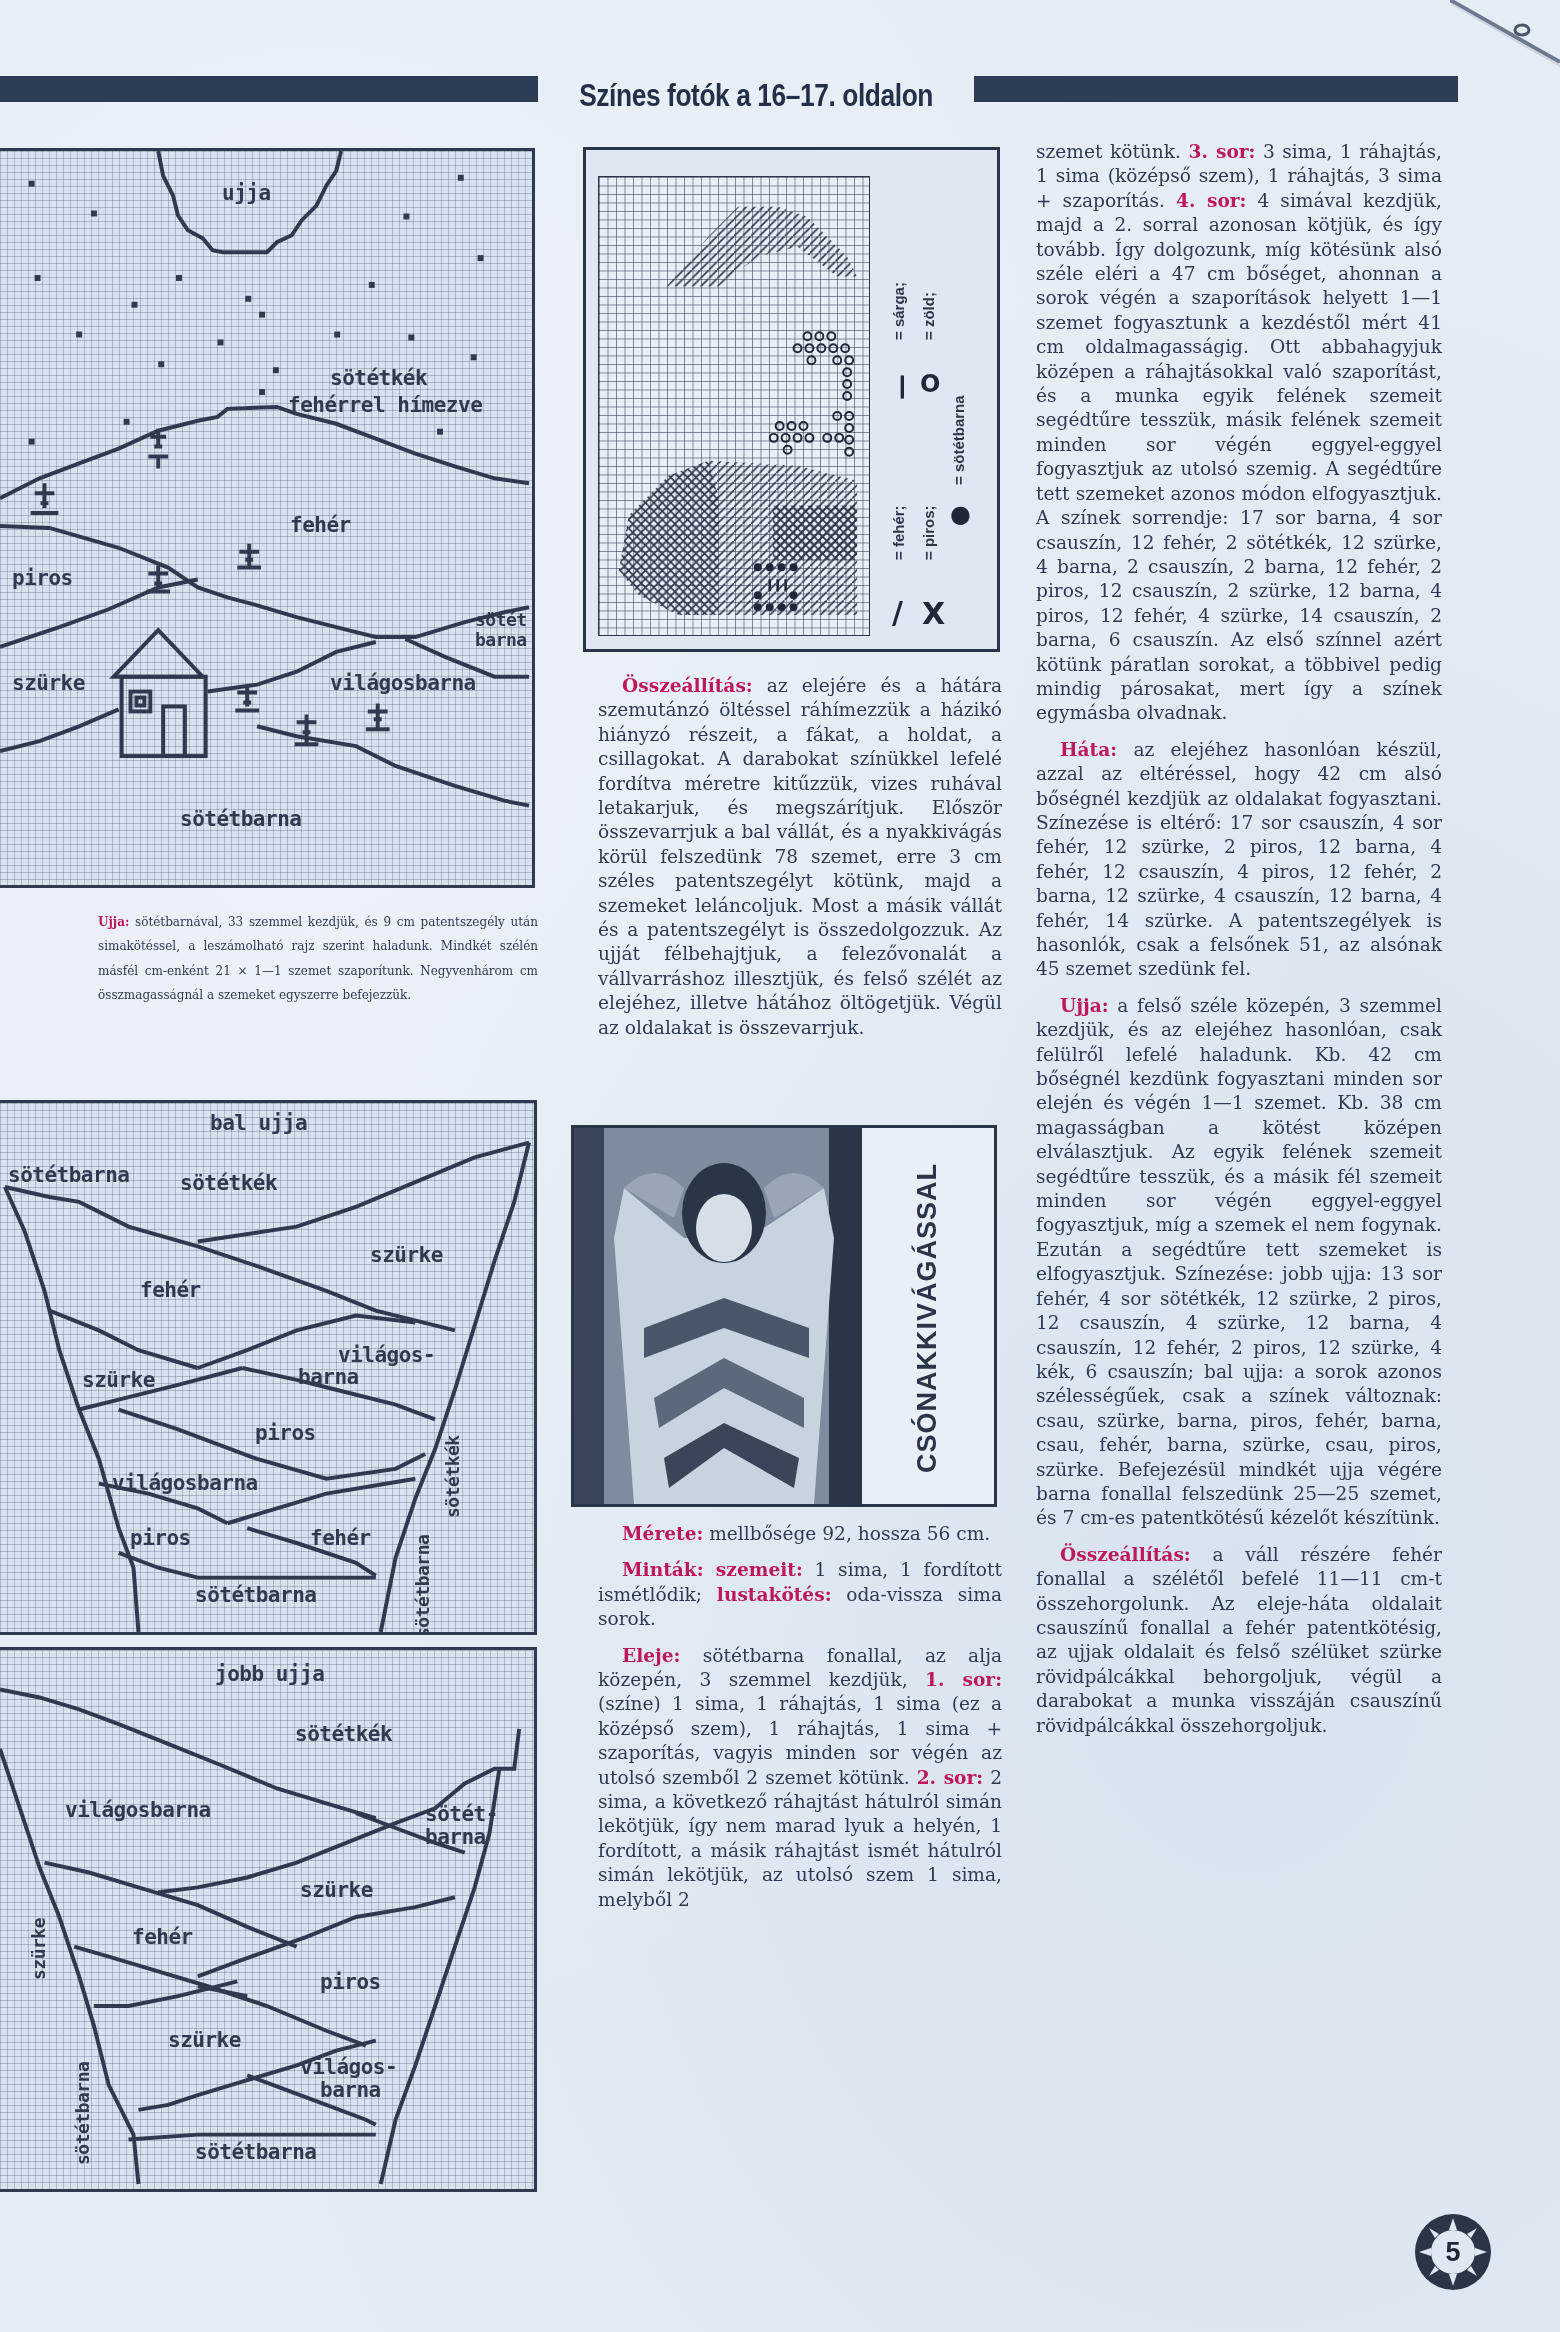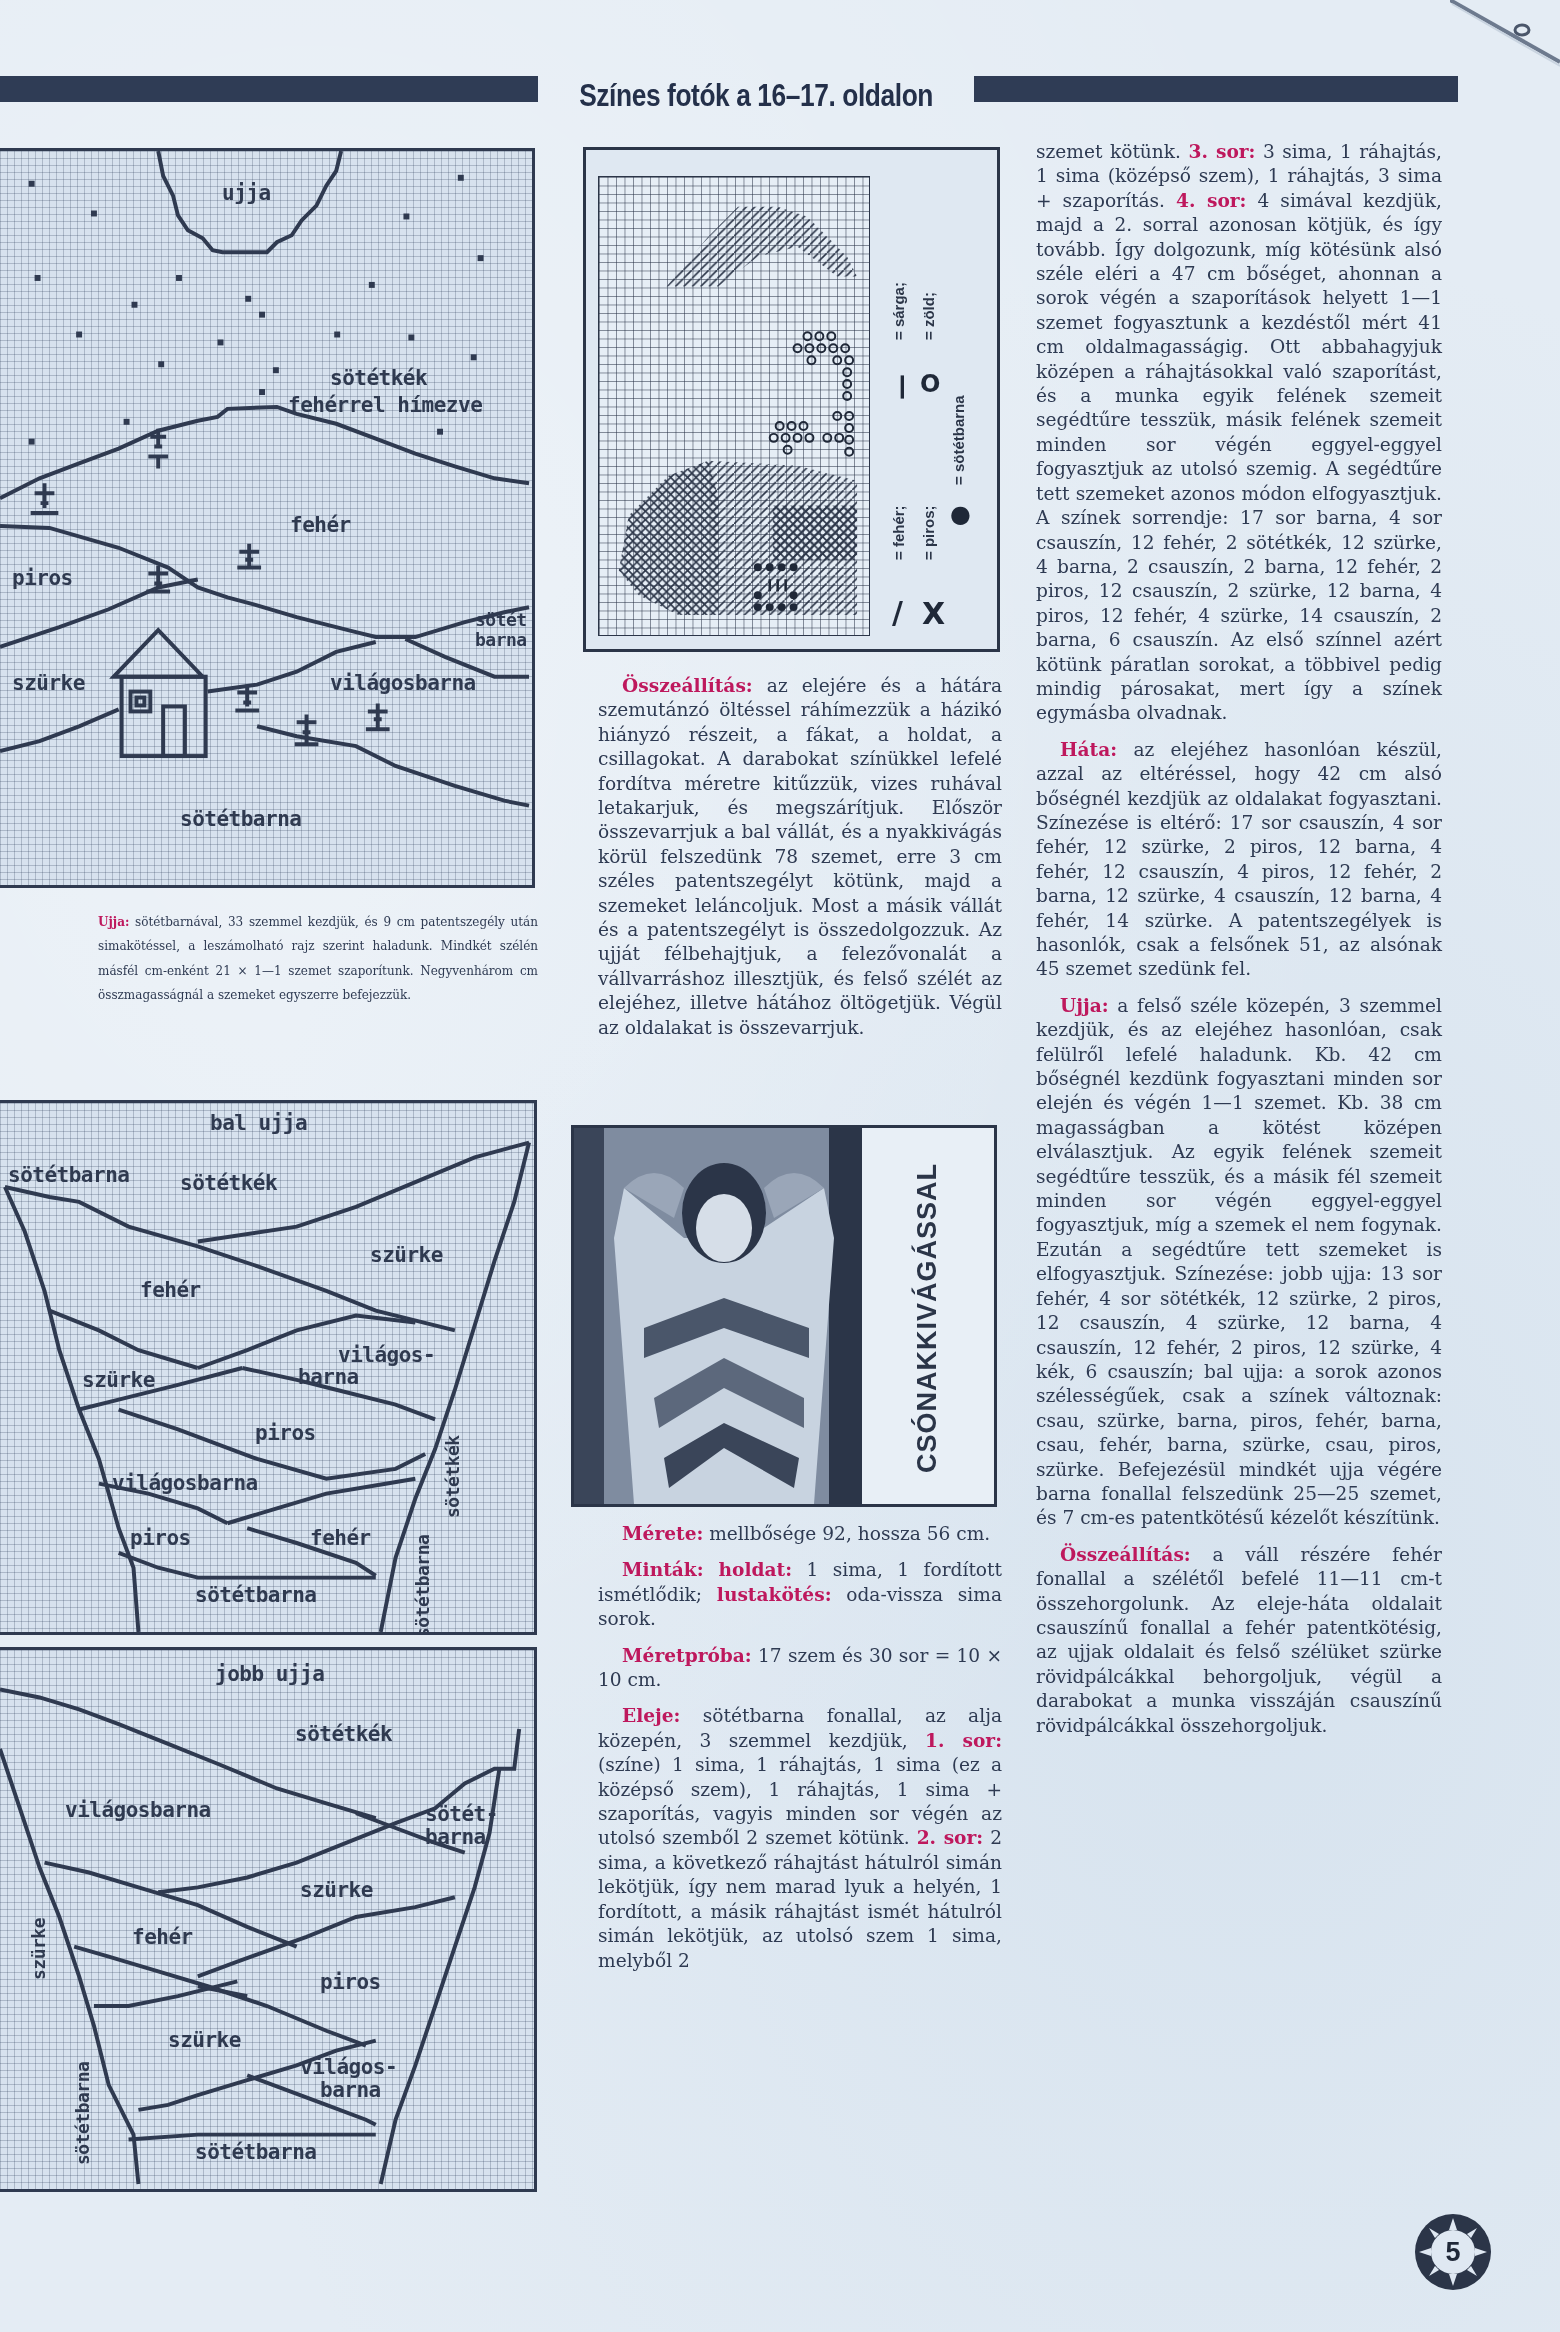--- a/index.html
+++ b/index.html
@@ -395,22 +395,21 @@
       <path d="M250,60 Q220,30 190,60 L200,90 Z" fill="#9aa6b8"></path>
     </svg>
   </div>
   <div class="photo-caption">
     <span>CSÓNAKKIVÁGÁSSAL</span>
   </div>
 </div>
 
 <div class="col" style="left:598px; top:1522px; width:404px;">
   <p><b>Mérete:</b><span> mellbősége 92, hossza 56 cm.</span></p>
-  <p><b>Minták: holdat:</b><span> 1 sima, 1 fordított ismétlődik; </span><b>lustakötés:</b><span> oda-vissza sima sorok.</span></p>
-  <p><b>Méretpróba:</b><span> 17 szem és 30 sor = 10 × 10 cm.</span></p>
+  <p><b>Minták: szemeit:</b><span> 1 sima, 1 fordított ismétlődik; </span><b>lustakötés:</b><span> oda-vissza sima sorok.</span></p>
   <p><b>Eleje:</b><span> sötétbarna fonallal, az alja közepén, 3 szemmel kezdjük, </span><b>1. sor:</b><span> (színe) 1 sima, 1 ráhajtás, 1 sima (ez a középső szem), 1 ráhajtás, 1 sima + szaporítás, vagyis minden sor végén az utolsó szemből 2 szemet kötünk. </span><b>2. sor:</b><span> 2 sima, a következő ráhajtást hátulról simán lekötjük, így nem marad lyuk a helyén, 1 fordított, a másik ráhajtást ismét hátulról simán lekötjük, az utolsó szem 1 sima, melyből 2</span></p>
 </div>
 
 <div class="col" style="left:1036px; top:140px; width:406px;">
   <p class="noindent"><span>szemet kötünk. </span><b>3. sor:</b><span> 3 sima, 1 ráhajtás, 1 sima (középső szem), 1 ráhajtás, 3 sima + szaporítás. </span><b>4. sor:</b><span> 4 simával kezdjük, majd a 2. sorral azonosan kötjük, és így tovább. Így dolgozunk, míg kötésünk alsó széle eléri a 47 cm bőséget, ahonnan a sorok végén a szaporítások helyett 1—1 szemet fogyasztunk a kezdéstől mért 41 cm oldalmagasságig. Ott abbahagyjuk középen a ráhajtásokkal való szaporítást, és a munka egyik felének szemeit segédtűre tesszük, másik felének szemeit minden sor végén eggyel-eggyel fogyasztjuk az utolsó szemig. A segédtűre tett szemeket azonos módon elfogyasztjuk. A színek sorrendje: 17 sor barna, 4 sor csauszín, 12 fehér, 2 sötétkék, 12 szürke, 4 barna, 2 csauszín, 2 barna, 12 fehér, 2 piros, 12 csauszín, 2 szürke, 12 barna, 4 piros, 12 fehér, 4 szürke, 14 csauszín, 2 barna, 6 csauszín. Az első színnel azért kötünk páratlan sorokat, a többivel pedig mindig párosakat, mert így a színek egymásba olvadnak.</span></p>
   <p><b>Háta:</b><span> az elejéhez hasonlóan készül, azzal az eltéréssel, hogy 42 cm alsó bőségnél kezdjük az oldalakat fogyasztani. Színezése is eltérő: 17 sor csauszín, 4 sor fehér, 12 szürke, 2 piros, 12 barna, 4 fehér, 12 csauszín, 4 piros, 12 fehér, 2 barna, 12 szürke, 4 csauszín, 12 barna, 4 fehér, 14 szürke. A patentszegélyek is hasonlók, csak a felsőnek 51, az alsónak 45 szemet szedünk fel.</span></p>
   <p><b>Ujja:</b><span> a felső széle közepén, 3 szemmel kezdjük, és az elejéhez hasonlóan, csak felülről lefelé haladunk. Kb. 42 cm bőségnél kezdünk fogyasztani minden sor elején és végén 1—1 szemet. Kb. 38 cm magasságban a kötést középen elválasztjuk. Az egyik felének szemeit segédtűre tesszük, és a másik fél szemeit minden sor végén eggyel-eggyel fogyasztjuk, míg a szemek el nem fogynak. Ezután a segédtűre tett szemeket is elfogyasztjuk. Színezése: jobb ujja: 13 sor fehér, 4 sor sötétkék, 12 szürke, 2 piros, 12 csauszín, 4 szürke, 12 barna, 4 csauszín, 12 fehér, 2 piros, 12 szürke, 4 kék, 6 csauszín; bal ujja: a sorok azonos szélességűek, csak a színek változnak: csau, szürke, barna, piros, fehér, barna, csau, fehér, barna, szürke, csau, piros, szürke. Befejezésül mindkét ujja végére barna fonallal felszedünk 25—25 szemet, és 7 cm-es patentkötésű kézelőt készítünk.</span></p>
   <p><b>Összeállítás:</b><span> a váll részére fehér fonallal a szélétől befelé 11—11 cm-t összehorgolunk. Az eleje-háta oldalait csauszínű fonallal a fehér patentkötésig, az ujjak oldalait és felső szélüket szürke rövidpálcákkal behorgoljuk, végül a darabokat a munka visszáján csauszínű rövidpálcákkal összehorgoljuk.</span></p>
 </div>
 

